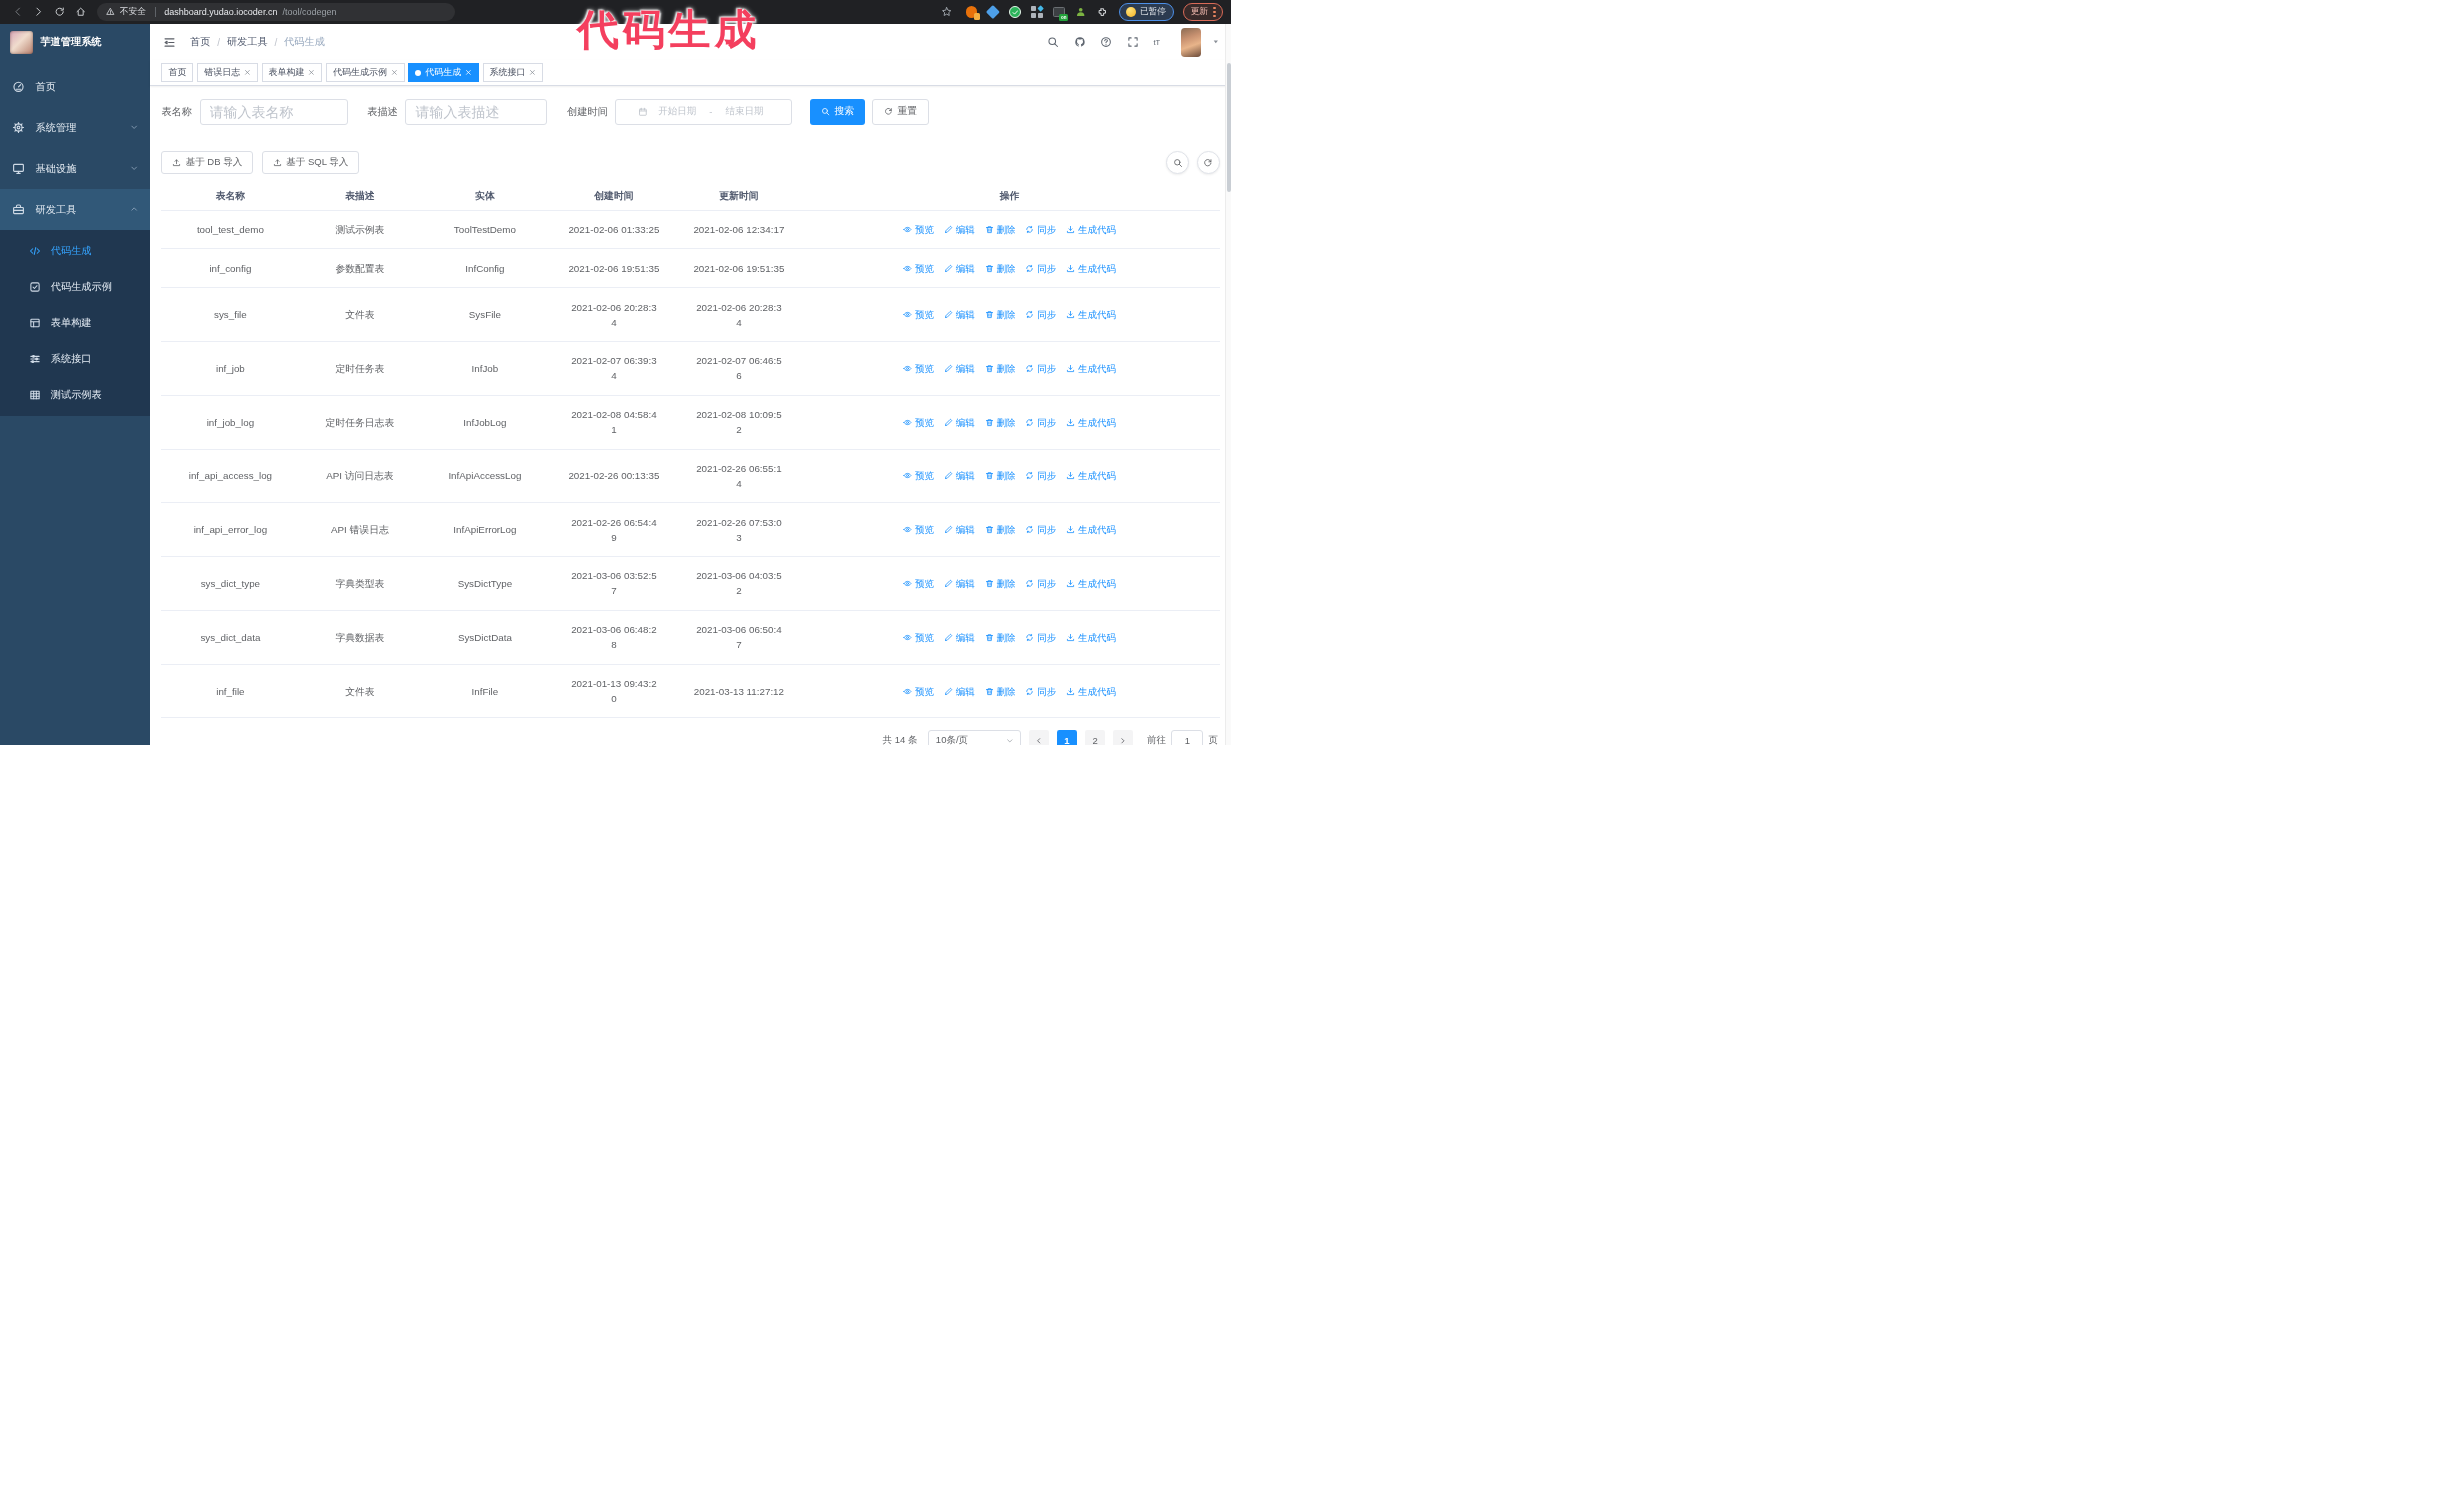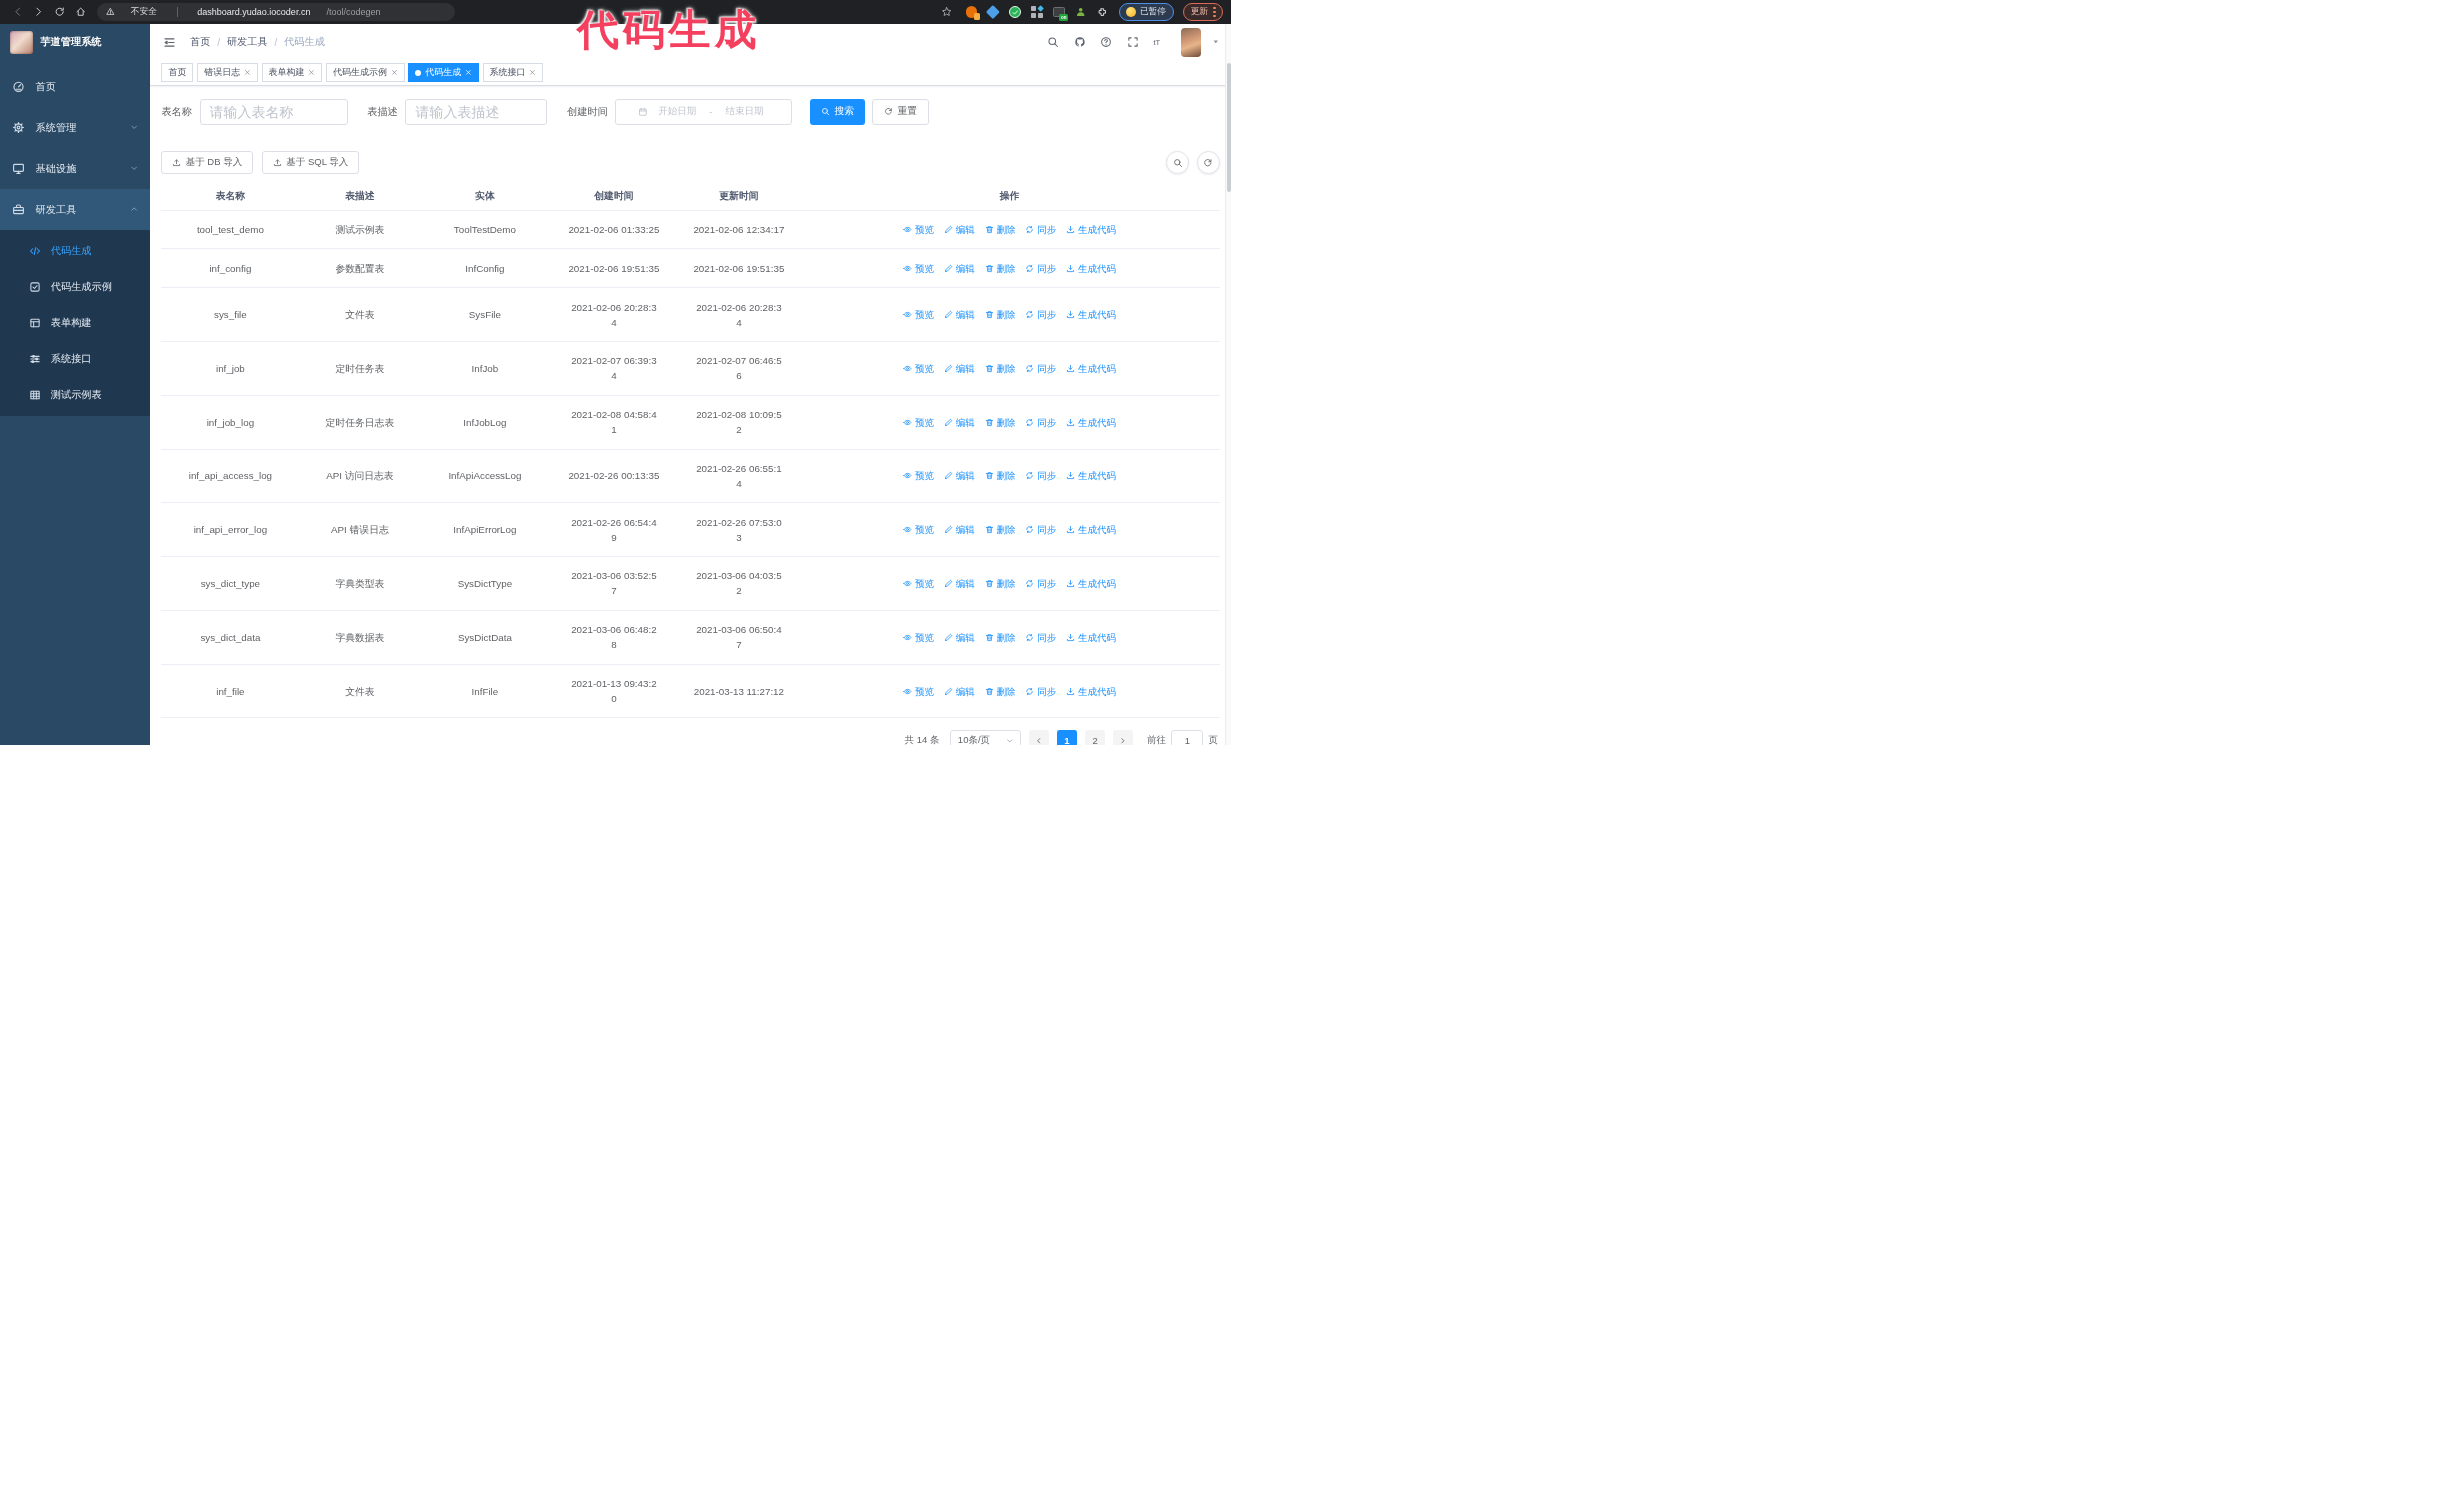--- a/index.html
+++ b/index.html
@@ -5,21 +5,21 @@
   * { margin:0; padding:0; box-sizing:border-box; }
   html,body { width:1231px; height:745px; overflow:hidden; }
   body { font-family:"Liberation Sans","DejaVu Sans",sans-serif; background:#fff; position:relative; font-size:9.8px; }
   svg { display:block; }
 
   
   .browser-bar { height:24px; background:#202124; display:flex; align-items:center; padding:0 7.6px; gap:1.5px; position:relative; z-index:10; }
   .nav-btn { width:19.7px; height:19.7px; border-radius:50%; display:flex; align-items:center; justify-content:center; color:#c8cbce; flex:0 0 auto; }
   .nav-btn.dim { color:#74777b; }
   .nav-btn svg { width:11.4px; height:11.4px; }
-  .addr { width:358px; height:17.4px; background:#303134; border-radius:9px; display:flex; align-items:center; padding:0 9px; gap:16px; margin-left:4.5px; }
+  .addr { width:358px; height:17.4px; background:#303134; border-radius:9px; display:flex; align-items:center; padding:0 9px; gap:5px; margin-left:4.5px; }
   .addr .warn { color:#dadce0; }
   .addr .warn svg { width:9px; height:9px; }
   .addr .sec-label { font-size:8.7px; color:#dadce0; }
   .addr .sep { width:0.8px; height:9.8px; background:#5f6368; margin:0 3.8px; }
   .addr .host { font-size:9px; color:#e8eaed; }
   .addr .path { font-size:9px; color:#9aa0a6; }
   .bar-spacer { flex:1; }
   .star-btn { color:#9aa0a6; width:18px; height:18px; display:flex; align-items:center; justify-content:center; }
   .star-btn svg { width:11.4px; height:11.4px; }
   .ext-row { display:flex; align-items:center; gap:8.3px; margin:0 7.6px; }
@@ -126,21 +126,21 @@
   .t-head .cell { font-weight:bold; color:#515a6e; padding:6.8px 3px; }
   .t-head { border-bottom:0.8px solid #ebeef5; }
   .t-row { border-bottom:0.8px solid #ebeef5; }
   .t-row .cell { color:#606266; padding:11.4px 3px; line-height:15px; white-space:pre-line; }
   .t-row .c-actions { display:flex; align-items:flex-start; justify-content:center; gap:9.8px; color:var(--accent); white-space:nowrap; }
   .action { display:flex; align-items:center; gap:3px; font-size:9.5px; }
   .a-ic svg { width:9px; height:9px; }
 
   .pager { margin-top:auto; flex:0 0 auto; display:flex; align-items:center; justify-content:flex-end; gap:7.6px; padding:12px 1.5px 13.6px 0; font-size:9.5px; color:#606266; }
   .pg-total { margin-right:3px; }
-  .pg-select { width:71px; height:20.5px; border:0.8px solid #dcdfe6; border-radius:3px; display:flex; align-items:center; justify-content:space-between; padding:0 6.8px; color:#606266; background:#fff;text-align:right; }
+  .pg-select { width:93px; height:20.5px; border:0.8px solid #dcdfe6; border-radius:3px; display:flex; align-items:center; justify-content:space-between; padding:0 6.8px; color:#606266; background:#fff;text-align:right; }
   .pg-select .caret svg { width:7.6px; height:7.6px; }
   .pg-btn { min-width:20.5px; height:20.5px; border-radius:2.3px; background:#f4f4f5; display:flex; align-items:center; justify-content:center; color:#606266; font-size:9.5px; }
   .pg-btn svg { width:7.6px; height:7.6px; }
   .pg-btn.active { background:var(--accent); color:#fff; font-weight:bold; }
   .goto-wrap { display:flex; align-items:center; gap:5.3px; margin-left:6px; }
   .goto-input { width:32px; height:20.5px; border:0.8px solid #dcdfe6; border-radius:3px; text-align:center; font-size:9.5px; color:#606266; outline:none; }
 
   
   .overlay-title { position:absolute; left:577px; top:1.5px; z-index:40; font-size:42px; font-weight:bold; letter-spacing:3.8px; color:var(--overlay-pink); white-space:nowrap;
     text-shadow:0 0 0.8px #fff, 0 0 2.3px #fff, 0 0 5.3px rgba(255,255,255,.95), 1.5px 1.5px 1.5px rgba(255,255,255,.7), -1.5px -1.5px 1.5px rgba(255,255,255,.7); }

